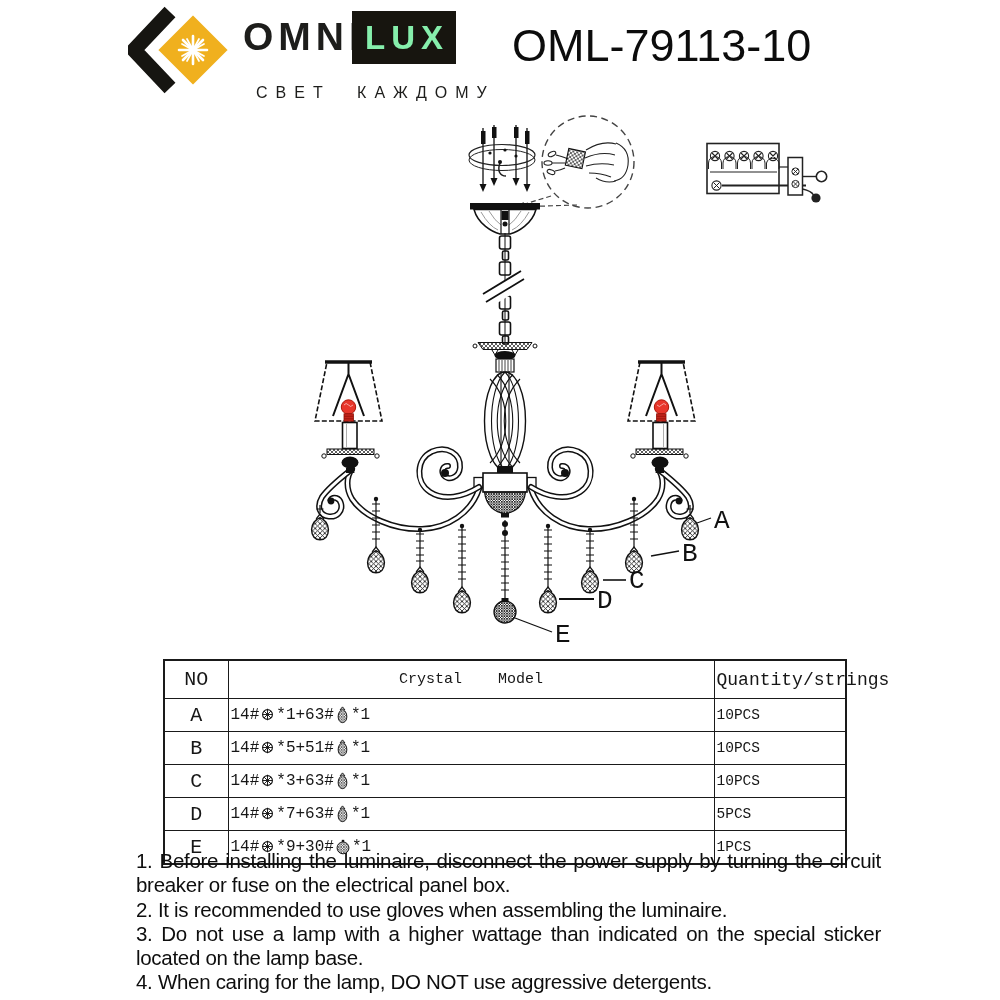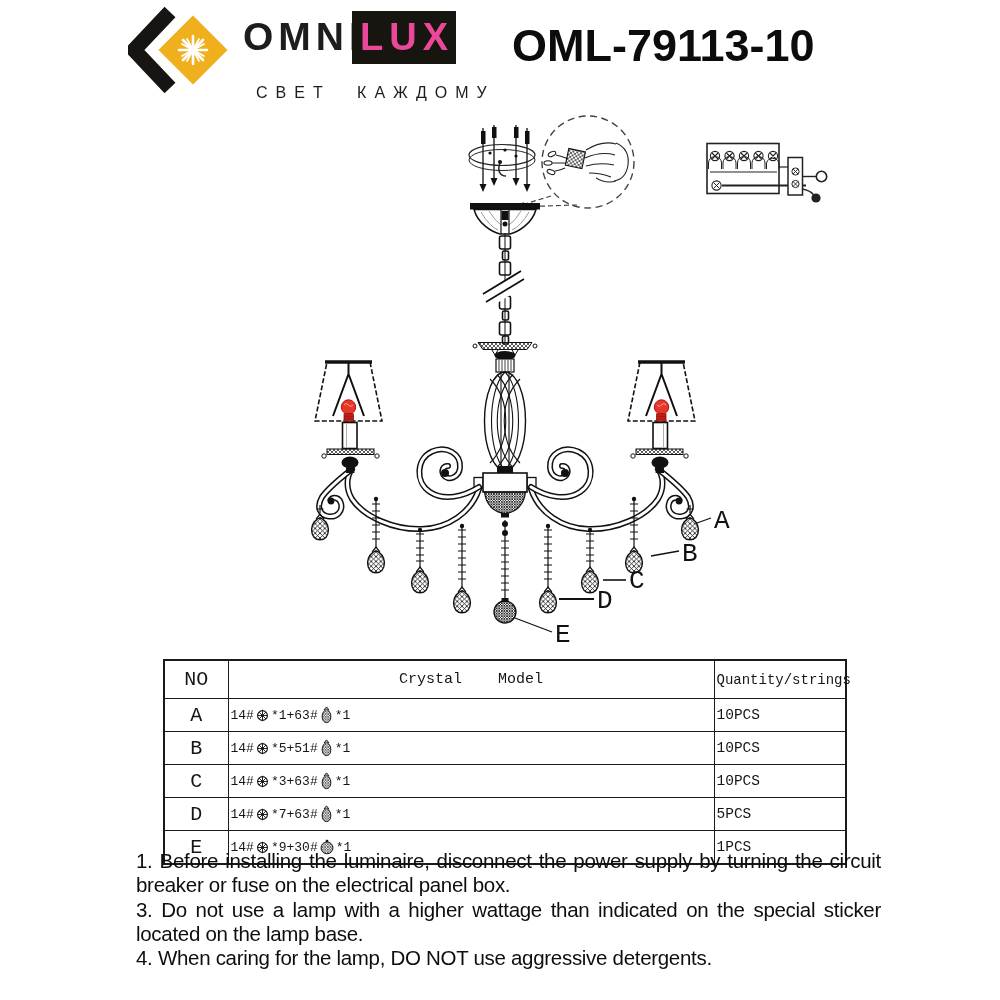--- a/index.html
+++ b/index.html
@@ -4,41 +4,41 @@
 <style>
   html,body{margin:0;padding:0;background:#fff;}
   .page{position:relative;width:1000px;height:1000px;background:#fff;overflow:hidden;
         font-family:"Liberation Sans",sans-serif;color:#111;}
   
   .logo-svg{position:absolute;left:128px;top:4px;}
   .brand-omni{position:absolute;left:243px;top:15px;font-size:39px;font-weight:600;
               letter-spacing:5px;color:#1d1d1b;}
   .lux-box{position:absolute;left:352px;top:11px;width:104px;height:53px;background:#17150f;
            display:flex;align-items:center;justify-content:center;}
-  .lux-text{color:#ec4899;font-size:38px;font-weight:700;letter-spacing:6px;padding-left:6px;}
+  .lux-text{color:#86efac;font-size:33px;font-weight:700;letter-spacing:6px;padding-left:6px;}
   .tagline{position:absolute;left:228px;top:84px;font-size:16px;letter-spacing:8px;
            word-spacing:14px;color:#1d1d1b;font-weight:500;margin-left:28px;}
-  .model{position:absolute;left:512px;top:20px;font-size:45px;font-weight:700;color:#0c0c0c;}
+  .model{position:absolute;left:512px;top:20px;font-size:45px;font-weight:400;color:#0c0c0c;}
   .spec{position:absolute;left:176px;top:161px;font-size:24px;font-weight:700;}
   
   .drawing{position:absolute;left:130px;top:104px;}
   .lbl{font-family:"Liberation Mono","DejaVu Sans Mono",monospace;font-size:26px;fill:#111;}
   
   .parts-table{position:absolute;left:163px;top:659px;width:682px;border-collapse:collapse;
                table-layout:fixed;font-family:"Liberation Mono","DejaVu Sans Mono",monospace;color:#161616;}
   .parts-table td,.parts-table th{border:1.6px solid #1a1a1a;padding:2px;}
   .parts-table{border:2.5px solid #1a1a1a;}
   .col-no{width:64px;}.col-model{width:486px;}.col-qty{width:132px;}
   .parts-table th{height:33px;font-weight:normal;}
   .parts-table td{height:28px;}
   .h-no{font-size:20px;text-align:center;}
   .h-model{font-size:15px;white-space:pre;}
-  .h-qty{font-size:14px;text-align:center;}
+  .h-qty{font-size:18px;text-align:center;}
   .c-no{font-size:20px;text-align:center;}
-  .c-model{font-size:13px;padding-left:36px;white-space:nowrap;}
+  .c-model{font-size:16px;padding-left:36px;white-space:nowrap;}
   .c-model span{vertical-align:middle;}
   .c-model svg{vertical-align:middle;margin:0 2px;}
   .c-qty{font-size:14.5px;}
   
   .instructions{position:absolute;left:136px;top:849px;width:745px;font-size:20.5px;
                 line-height:24.3px;letter-spacing:-0.3px;color:#0e0e0e;}
   .instructions p{margin:0;text-align:justify;text-align-last:left;}
 </style>
 </head>
 <body>
@@ -343,17 +343,18 @@
               <circle cx="8" cy="10" r="6.8" fill="url(#tickpat)" stroke="#111" stroke-width="1.1"></circle>
             </svg><span>*1</span>
       </td>
       <td class="c-qty">1PCS</td>
     </tr>
   </tbody>
     </table>
 
   <div class="instructions">
     <p>1. Before installing the luminaire, disconnect the power supply by turning the circuit breaker or fuse on the electrical panel box.</p>
+    <p>2. It is recommended to use gloves when assembling the luminaire.</p>
     <p>3. Do not use a lamp with a higher wattage than indicated on the special sticker located on the lamp base.</p>
     <p>4. When caring for the lamp, DO NOT use aggressive detergents.</p>
   </div>
 
 </div>
 
 </body></html>

